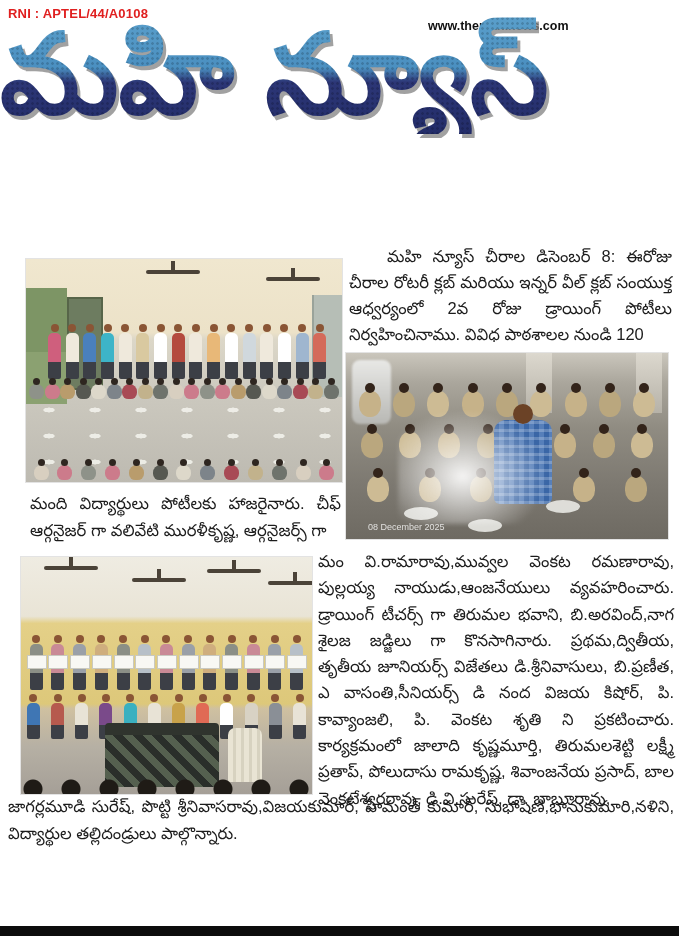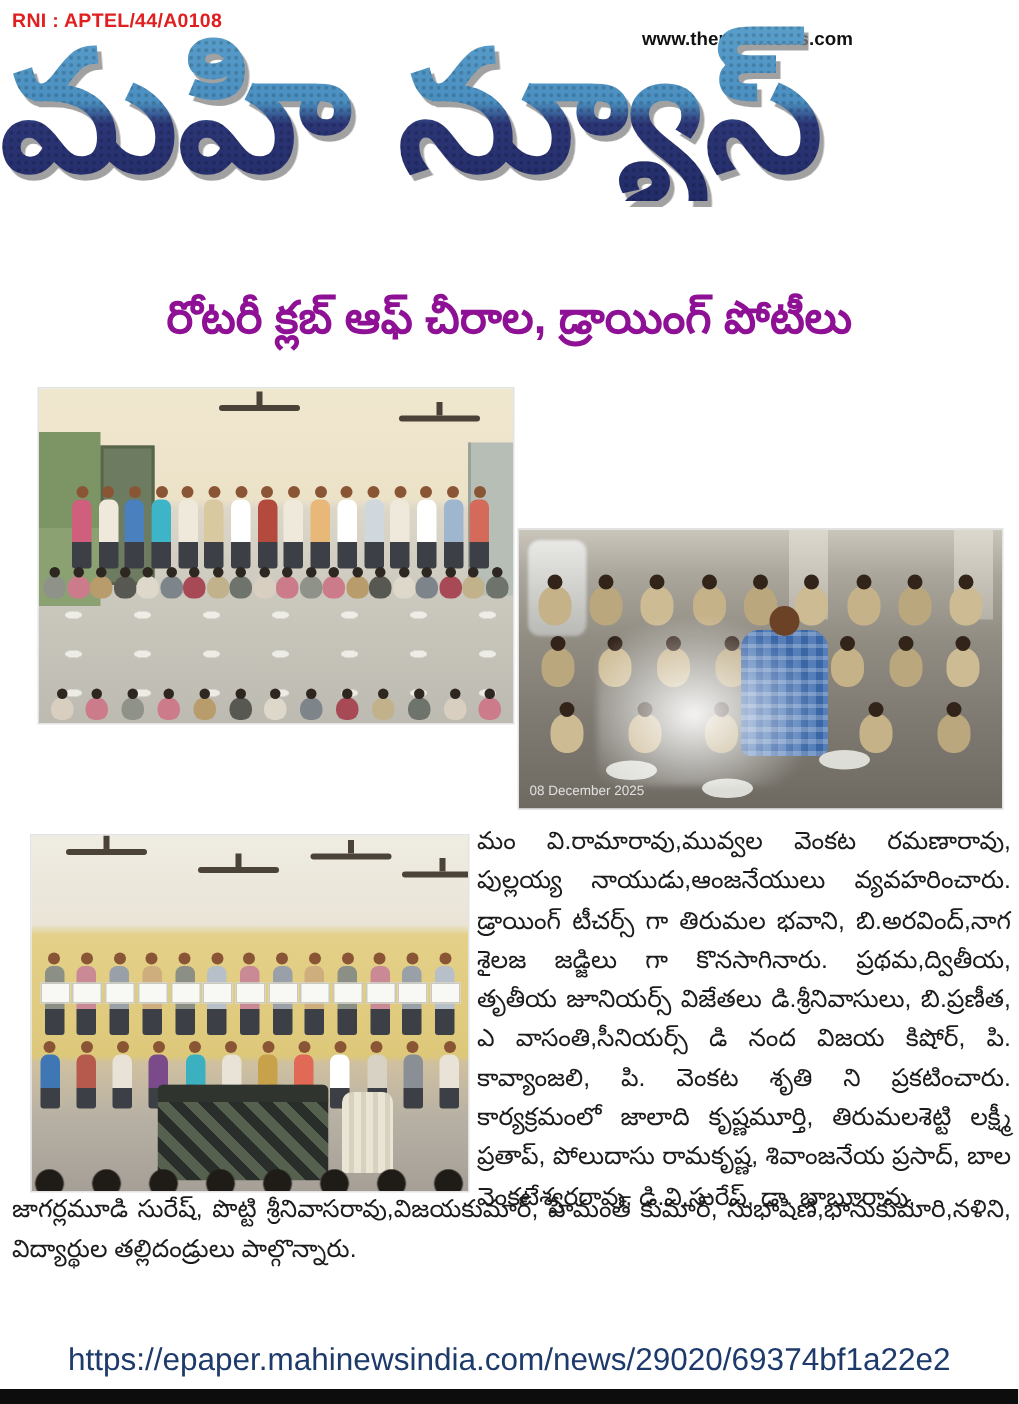--- a/index.html
+++ b/index.html
@@ -57,21 +57,21 @@
   .p2-pot{position:absolute;left:2%;top:4%;width:12%;height:34%;border-radius:8px;
     background:linear-gradient(180deg,#e8e8e6,#b8b8b4);filter:blur(1px);}
   .p2-row{position:absolute;left:2%;right:2%;display:flex;justify-content:space-around;}
   .p2-man{position:absolute;left:46%;top:36%;width:58px;height:84px;border-radius:12px 12px 6px 6px;
     background:repeating-linear-gradient(0deg,rgba(255,255,255,.22) 0 3px,transparent 3px 8px),
                repeating-linear-gradient(90deg,#3a66a6 0 5px,#567fba 5px 10px);}
   .p2-man::before{content:"";position:absolute;top:-16px;left:19px;width:20px;height:20px;border-radius:50%;background:#6b4226;}
   .p2-steam{position:absolute;left:16%;top:28%;width:48%;height:64%;
     background:radial-gradient(ellipse at 42% 60%,rgba(255,255,255,.92),rgba(255,255,255,0) 66%);filter:blur(2px);}
   .p2-plate{position:absolute;width:34px;height:13px;border-radius:50%;background:#e9e9e4;opacity:.9;}
-  .p2-mark{position:absolute;left:7px;bottom:7px;font-size:9px;color:rgba(255,255,255,.78);}
+  .p2-mark{position:absolute;left:22px;bottom:7px;font-size:9px;color:rgba(255,255,255,.78);}
 
   .photo3{left:20px;top:556px;width:291px;height:237px;
     background:linear-gradient(180deg,#efece2 0%,#e9e4d6 25%,#e4d088 28%,#ddc87a 62%,#cfc0a0 64%,#b6b0a4 80%,#a59f97 100%);}
   .p3-holders{position:absolute;left:3%;right:3%;top:33%;display:flex;justify-content:space-between;}
   .p3-seated{position:absolute;left:2%;right:2%;top:58%;display:flex;justify-content:space-between;}
   .p3-table{position:absolute;left:29%;bottom:3%;width:39%;height:27%;border-radius:4px;
     background:linear-gradient(#30342e 0 18%,transparent 18%),
                repeating-linear-gradient(45deg,#2a2e2a 0 7px,#55604f 7px 14px);}
   .p3-chair{position:absolute;left:71%;bottom:5%;width:34px;height:54px;border-radius:7px 7px 2px 2px;
     background:repeating-linear-gradient(90deg,#e9e4d4 0 5px,#d7d2c0 5px 8px);}
@@ -95,21 +95,20 @@
 </head>
 <body>
 
 <div class="page">
 
   <div class="rni">RNI : APTEL/44/A0108</div>
   <div class="website">www.themahinews.com</div>
 
   <div class="masthead">మహి న్యూస్</div>
 
-  <div class="headline">రోటరీ క్లబ్ ఆఫ్ చీరాల, డ్రాయింగ్ పోటీలు</div>
 
   <div class="photo photo1" title="Classroom hall: row of adult organizers standing at back, many school children seated on tiled floor drawing on papers; green wall and door at left, ceiling fans above">
     <div class="p1-wall-left"></div>
     <div class="p1-door"></div>
     <div class="p1-cab"></div>
     <div class="fan" style="left:38%;top:5%;"></div>
     <div class="fan" style="left:76%;top:8%;"></div>
     <div class="p1-papers"></div>
     <div class="p1-row">
         <div class="fig" style="--shirt: #cf5f7d;"></div>
@@ -159,20 +158,21 @@
         <div class="kid" style="--shirt: #ddd8ca;"></div>
         <div class="kid" style="--shirt: #7d848a;"></div>
         <div class="kid" style="--shirt: #a84a55;"></div>
         <div class="kid" style="--shirt: #c2b28c;"></div>
         <div class="kid" style="--shirt: #6e736c;"></div>
         <div class="kid" style="--shirt: #d8cfc0;"></div>
         <div class="kid" style="--shirt: #cc7b8b;"></div>
       </div>
   </div>
 
+  <div class="para para1">మహి న్యూస్ చీరాల డిసెంబర్ 8: ఈరోజు చీరాల రోటరీ క్లబ్ మరియు ఇన్నర్ వీల్ క్లబ్ సంయుక్త ఆధ్వర్యంలో 2వ రోజు డ్రాయింగ్ పోటీలు నిర్వహించినాము. వివిధ పాఠశాలల నుండి 120</div>
 
   <div class="photo photo2" title="Children in khaki uniforms seated in rows on stone floor eating meals; man in blue checked shirt serving food at center, steam rising from plates">
     <div class="p2-pillar" style="left:56%;"></div>
     <div class="p2-pillar" style="right:2%;"></div>
     <div class="p2-pot"></div>
     <div class="p2-row" style="top:16%;">
         <div class="kid2" style="--shirt: #c6b289;"></div>
         <div class="kid2" style="--shirt: #baa77e;"></div>
         <div class="kid2" style="--shirt: #cdbb94;"></div>
         <div class="kid2" style="--shirt: #c6b289;"></div>
@@ -201,20 +201,21 @@
         <div class="kid2" style="--shirt: #baa77e;"></div>
       </div>
     <div class="p2-man"></div>
     <div class="p2-plate" style="left:18%;bottom:10%;"></div>
     <div class="p2-plate" style="left:38%;bottom:4%;"></div>
     <div class="p2-plate" style="left:62%;bottom:14%;"></div>
     <div class="p2-steam"></div>
     <div class="p2-mark">08 December 2025</div>
   </div>
 
+  <div class="para caption-left">మంది విద్యార్థులు పోటీలకు హాజరైనారు. చీఫ్ ఆర్గనైజర్ గా వలివేటి మురళీకృష్ణ, ఆర్గనైజర్స్ గా</div>
 
   <div class="photo photo3" title="Group photo in yellow-walled hall: students standing and holding up winning drawings, organizers seated in front row behind a checkered-cloth table, white plastic chair at right, ceiling fans above">
     <div class="fan" style="left:8%;top:4%;"></div>
     <div class="fan" style="left:38%;top:9%;"></div>
     <div class="fan" style="left:64%;top:5%;"></div>
     <div class="fan" style="left:85%;top:10%;"></div>
     <div class="p3-holders">
         <div class="fig holder" style="--shirt: #8b8f86;"></div>
         <div class="fig holder" style="--shirt: #c98a96;"></div>
         <div class="fig holder" style="--shirt: #9aa0a8;"></div>
@@ -244,16 +245,15 @@
         <div class="fig seated" style="--shirt: #e8e3d6;"></div>
       </div>
     <div class="p3-table"></div>
     <div class="p3-chair"></div>
     <div class="p3-heads"></div>
   </div>
 
   <div class="para para2">మం వి.రామారావు,మువ్వల వెంకట రమణారావు, పుల్లయ్య నాయుడు,ఆంజనేయులు వ్యవహరించారు. డ్రాయింగ్ టీచర్స్ గా తిరుమల భవాని, బి.అరవింద్,నాగ శైలజ జడ్జిలు గా కొనసాగినారు. ప్రథమ,ద్వితీయ, తృతీయ జూనియర్స్ విజేతలు డి.శ్రీనివాసులు, బి.ప్రణీత, ఎ వాసంతి,సీనియర్స్ డి నంద విజయ కిషోర్, పి. కావ్యాంజలి, పి. వెంకట శృతి ని ప్రకటించారు. కార్యక్రమంలో జాలాది కృష్ణమూర్తి, తిరుమలశెట్టి లక్ష్మీ ప్రతాప్, పోలుదాసు రామకృష్ణ, శివాంజనేయ ప్రసాద్, బాల వెంకటేశ్వరరావు, డి.వి.సురేష్, డా. బాబూరావు,</div>
   <div class="para para3">జాగర్లమూడి సురేష్, పొట్టి శ్రీనివాసరావు,విజయకుమార్, హేమంత్ కుమార్, సుభాషిణి,భానుకుమారి,నళిని, విద్యార్థుల తల్లిదండ్రులు పాల్గొన్నారు.</div>
 
-  <div class="footer-url">https://epaper.mahinewsindia.com/news/29020/69374bf1a22e2</div>
   <div class="bottombar"></div>
 
 </div>
 
 </body></html>

